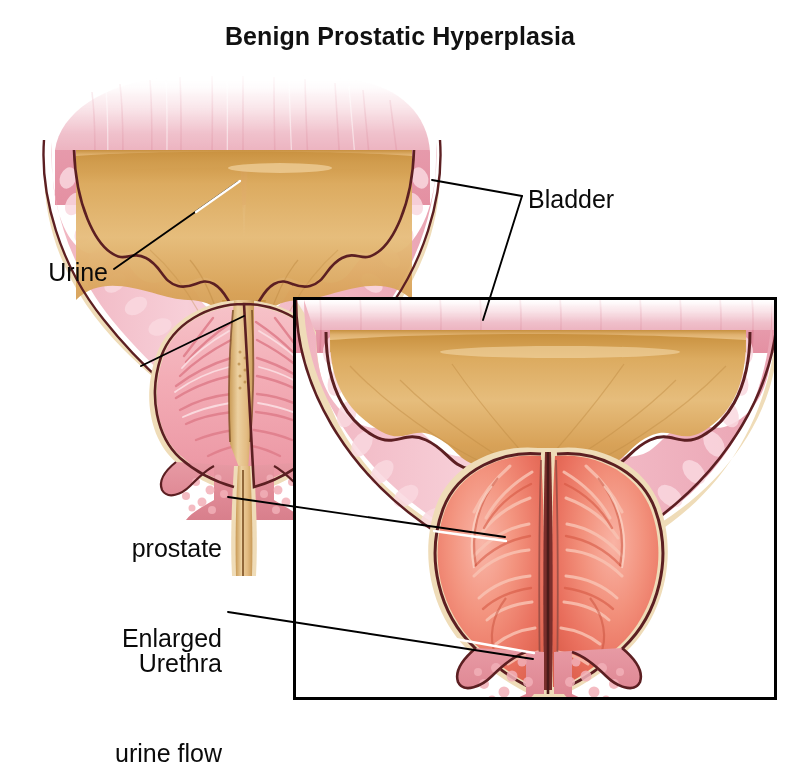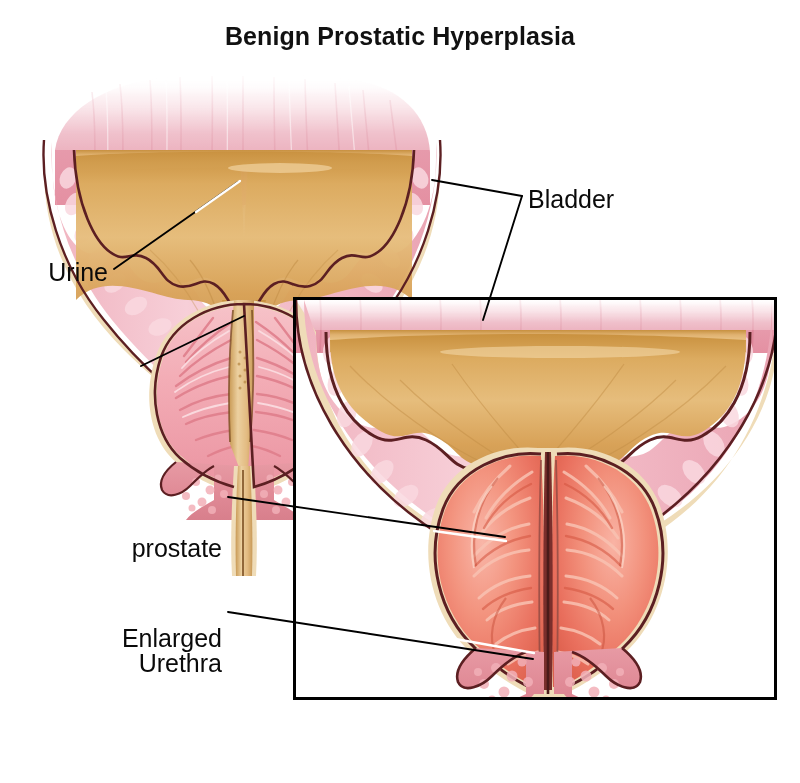--- a/index.html
+++ b/index.html
@@ -613,16 +613,17 @@
 
   <div class="label l" id="lbl-bladder">Bladder</div>
 
   <div class="label r" id="lbl-enlarged">
     <div>prostate</div>
     <div>Enlarged</div>
   </div>
 
   <div class="label r" id="lbl-blocked">
     <div>Urethra</div>
+    <div>urine flow</div>
   </div>
 
 
 </div>
 
 </body></html>

